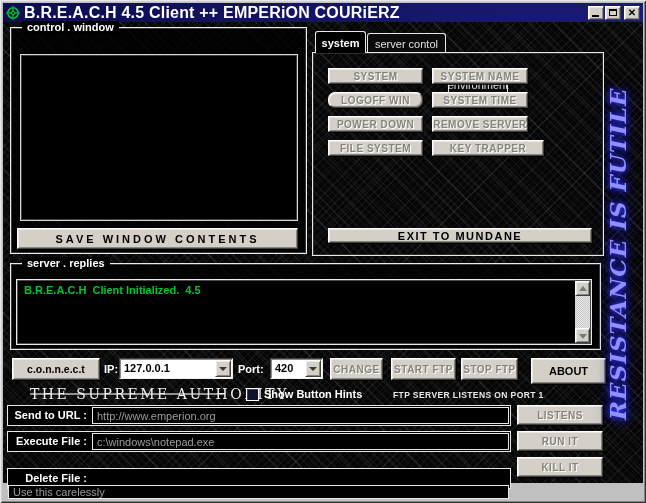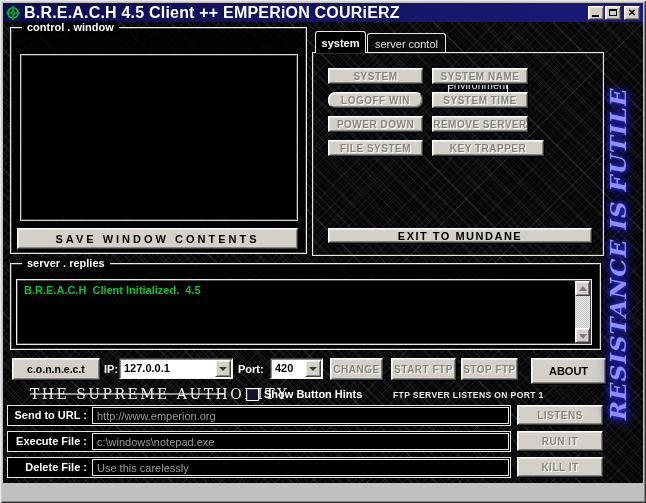--- a/index.html
+++ b/index.html
@@ -175,21 +175,21 @@
     <input class="row-input" value="http://www.emperion.org" style="">
   </div>
   <div class="btn emb" style="left:517px;top:405px;width:86px;height:20px;">LISTENS</div>
 
   <div class="row" style="top:431px;">
     <div class="row-label">Execute File :</div>
     <input class="row-input" value="c:\windows\notepad.exe" style="">
   </div>
   <div class="btn emb" style="left:517px;top:431px;width:86px;height:20px;">RUN IT</div>
 
-  <div class="row" style="top:457px;">
+  <div class="row" style="top:468px;flex-direction:column;">
     <div class="row-label">Delete File :</div>
     <input class="row-input" value="Use this carelessly" style="">
   </div>
   <div class="btn emb" style="left:517px;top:457px;width:86px;height:20px;">KILL IT</div>
 
   <div class="resistance">RESISTANCE IS FUTILE</div>
 
 </div>
 
 </body></html>

